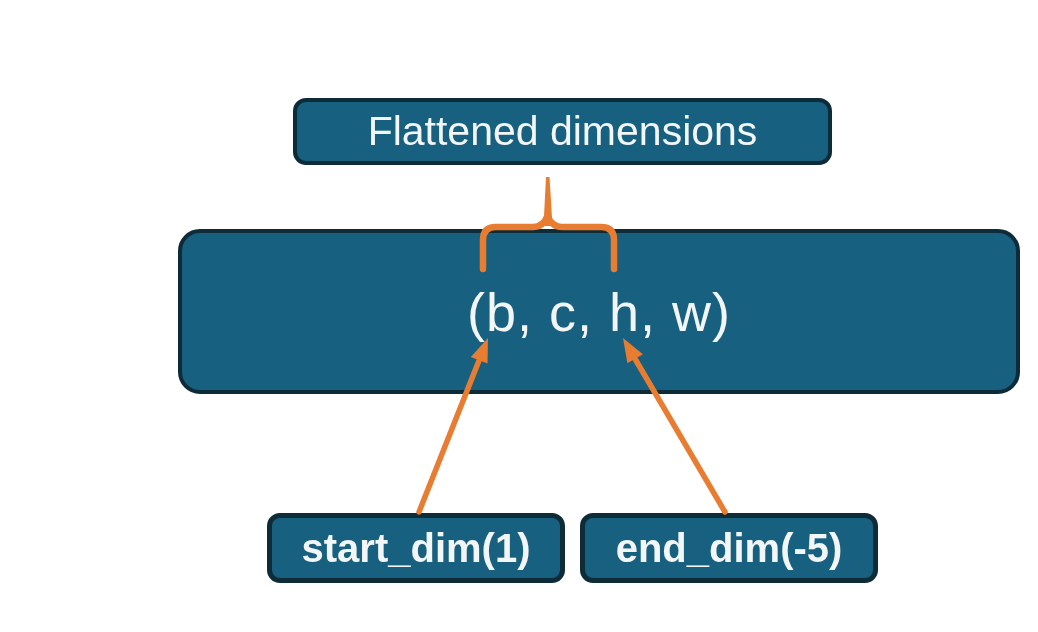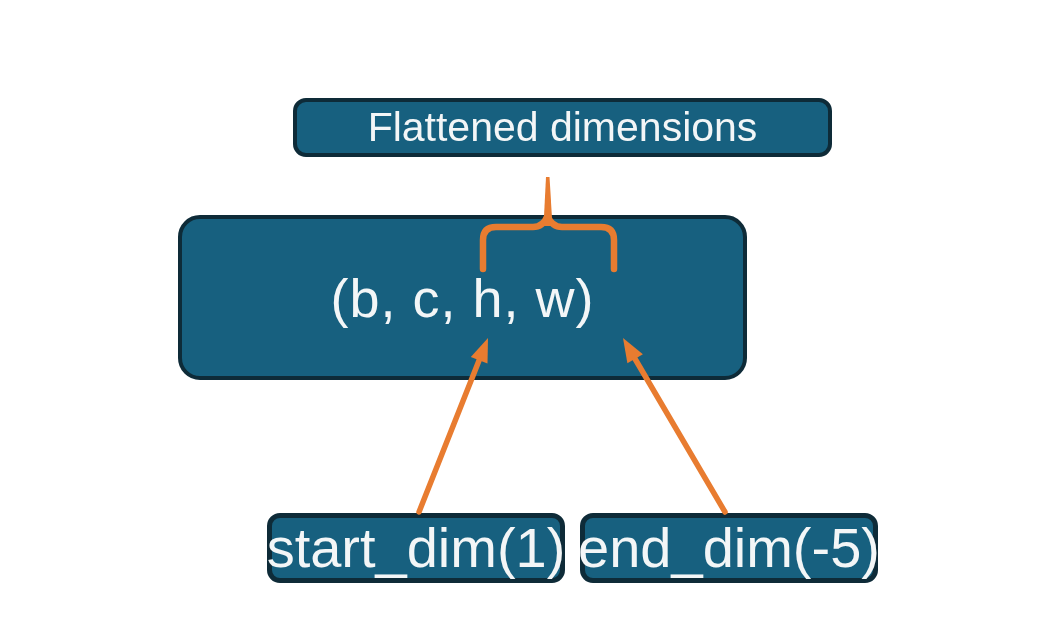--- a/index.html
+++ b/index.html
@@ -25,35 +25,35 @@
     display:flex;align-items:center;justify-content:center;
     color:var(--text);
     z-index:1;
   }
   .node .label{
     color:var(--text);
     white-space:nowrap;
     line-height:1;
   }
   .top-box{
-    left:293px;top:98px;width:539px;height:59px;
+    left:293px;top:98px;width:539px;height:67px;
     border-radius:13px;
   }
   .top-box .label{font-size:41px;}
   .main-box{
-    left:178px;top:215px;width:569px;height:165px;
+    left:178px;top:229px;width:842px;height:165px;
     border-radius:22px;
   }
   .main-box .label{font-size:54px;letter-spacing:1px;}
   .dim-box{
     width:298px;height:70px;top:513px;
     border-radius:13px;
     border-width:5px;
   }
-  .dim-box .label{font-size:56px;}
+  .dim-box .label{font-size:40px;font-weight:bold;}
   .start-box{left:267px;}
   .end-box{left:580px;}
   .overlay{
     position:absolute;left:0;top:0;width:1038px;height:632px;
     z-index:2;pointer-events:none;
   }
   .brace{
     stroke:var(--accent);
     stroke-width:6.5;
     fill:none;

